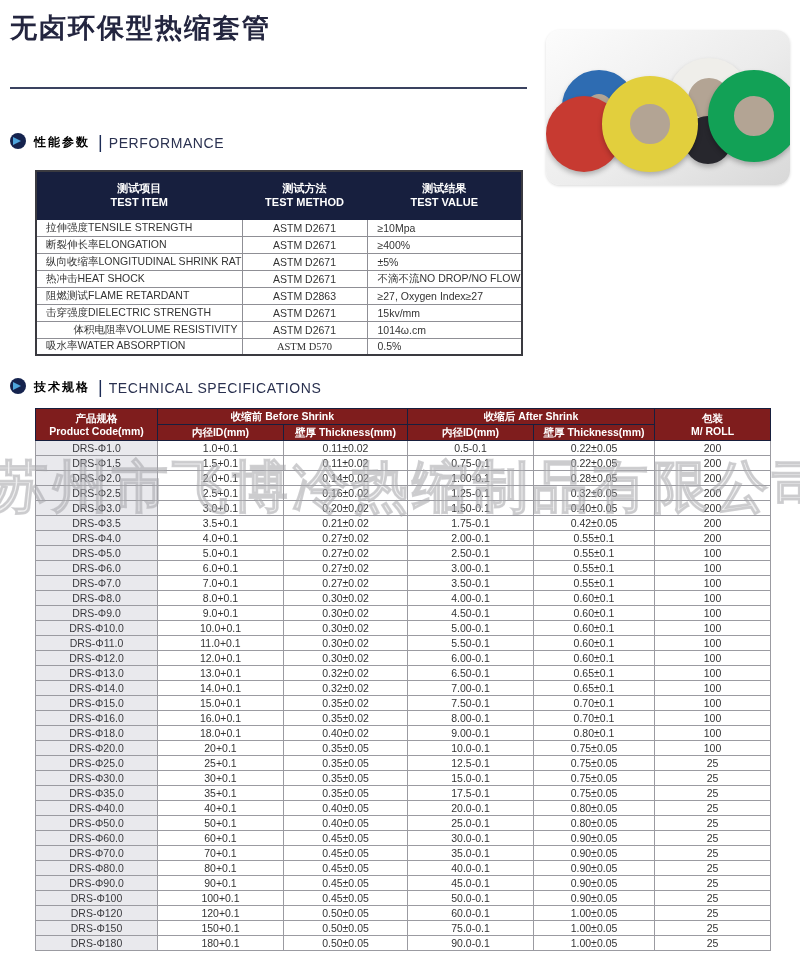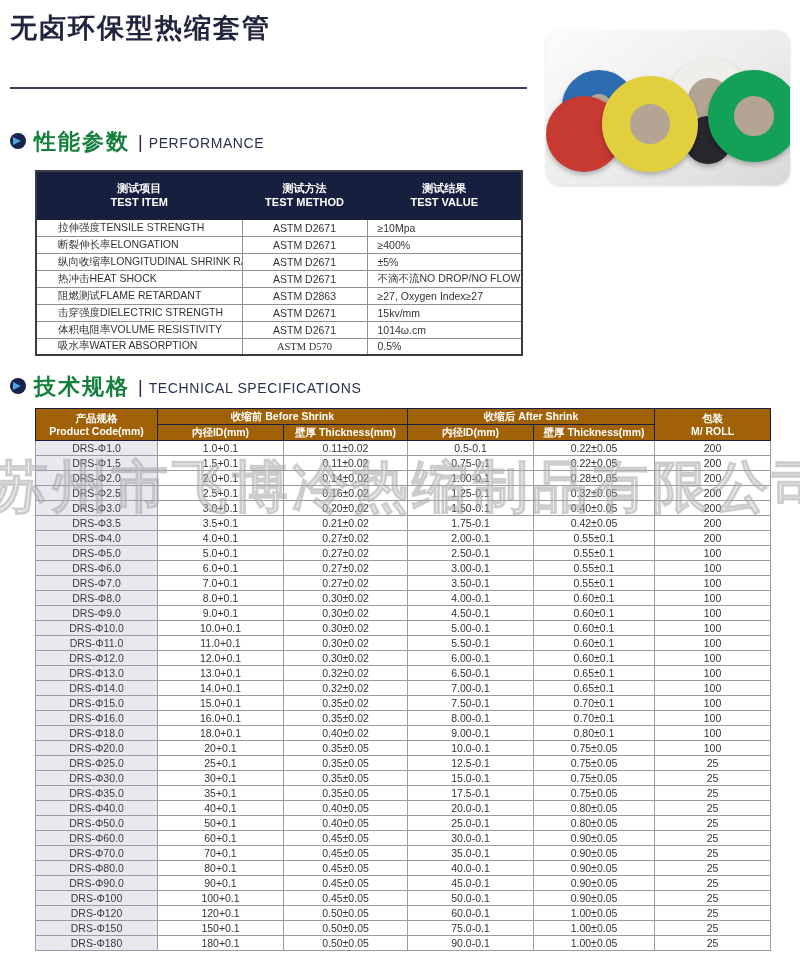--- a/index.html
+++ b/index.html
@@ -27,39 +27,39 @@
   .roll-yellow { left:56px;  top:46px; width:96px; height:96px; border-width:28px; }
   .roll-green  { left:162px; top:40px; width:92px; height:92px; border-width:26px; }
 
   
   .sec-head { position:absolute; left:10px; display:flex; align-items:flex-end; }
   .sec-head-1 { top:132px; }
   .sec-head-2 { top:377px; }
   .sec-icon { position:relative; width:16px; height:16px; border-radius:50%; background:#15234e; margin-right:8px; margin-bottom:3px; flex:none; }
   .sec-icon::after { content:''; position:absolute; left:3px; top:4px; width:0; height:0;
     border-left:8px solid #4fa6dd; border-top:4px solid transparent; border-bottom:4px solid transparent; }
-  .sec-cn { font-size:22px; font-weight:bold; color:#15803d; letter-spacing:2px; line-height:20px; }
+  .sec-cn { font-size:12px; font-weight:bold; color:#000000; letter-spacing:2px; line-height:20px; }
   .sec-sep { font-size:18px; color:#1c2b55; margin:0 6px 0 8px; font-weight:normal; line-height:19px; }
   .sec-en { font-size:14px; font-weight:normal; color:#2a3150; letter-spacing:0.6px; line-height:15px; padding-bottom:1px; }
 
   
   table { border-collapse:collapse; table-layout:fixed; }
   th, td { overflow:hidden; white-space:nowrap; }
 
   
   .perf-table { position:absolute; left:35px; top:170px; width:486px; border:2px solid #3a3a40; }
   .perf-table th { background:#171f3e; color:#fff; font-size:11px; font-weight:bold; height:48px;
     text-align:center; line-height:14px; border:1px solid #171f3e; }
   .perf-table td { font-size:10.5px; color:#333; height:17px; border:1px solid #8f8f95; padding:0 4px; }
-  .perf-table td:nth-child(1){ padding-left:21px; }
+  .perf-table td:nth-child(1){ padding-left:9px; }
   .perf-table td:nth-child(3){ padding-left:10px; }
 
   
   .spec-table { position:absolute; left:35px; top:408px; width:735px; border:1px solid #55555b; }
-  .spec-table th { background:#a16207; color:#fff; font-size:10.5px; font-weight:bold; height:16px;
+  .spec-table th { background:#7f1d1d; color:#fff; font-size:10.5px; font-weight:bold; height:16px;
     text-align:center; line-height:13px; border:1px solid #171f3e; }
   .spec-table th.two-line { line-height:13px; }
   .spec-table td { font-size:10.5px; color:#333; height:14px; text-align:center; border:1px solid #9b9ba1; line-height:14px; }
   .spec-table td.code-cell { background:#e9e9ed; color:#3a3a3e; }
 
   
   .watermark { position:absolute; left:-8px; top:450px; width:820px; font-size:56px; font-weight:bold;
     letter-spacing:4px; white-space:nowrap; color:rgba(205,205,210,0.30);
     -webkit-text-stroke:1px rgba(150,150,155,0.40); pointer-events:none; z-index:5; }
 </style>
@@ -136,21 +136,21 @@
           <td style="text-align: left;">阻燃测试FLAME RETARDANT</td>
           <td style="text-align: center;">ASTM D2863</td>
           <td style="text-align: left;">≥27, Oxygen Index≥27</td>
         </tr>
         <tr>
           <td style="text-align: left;">击穿强度DIELECTRIC STRENGTH</td>
           <td style="text-align: center;">ASTM D2671</td>
           <td style="text-align: left;">15kv/mm</td>
         </tr>
         <tr>
-          <td style="text-align: left;">体积电阻率VOLUME RESISTIVITY</td>
+          <td style="text-align: right;">体积电阻率VOLUME RESISTIVITY</td>
           <td style="text-align: center;">ASTM D2671</td>
           <td style="text-align: left;">1014ω.cm</td>
         </tr>
         <tr>
           <td style="text-align: left;">吸水率WATER ABSORPTION</td>
           <td style="text-align: center; font-family: Liberation Serif, serif;">ASTM D570</td>
           <td style="text-align: left;">0.5%</td>
         </tr>
       </tbody>
   </table>

